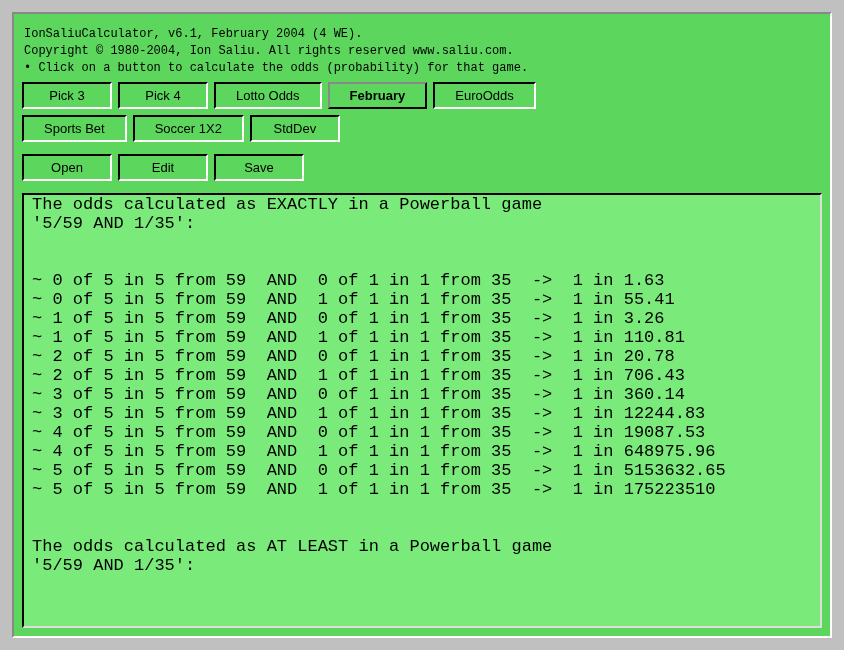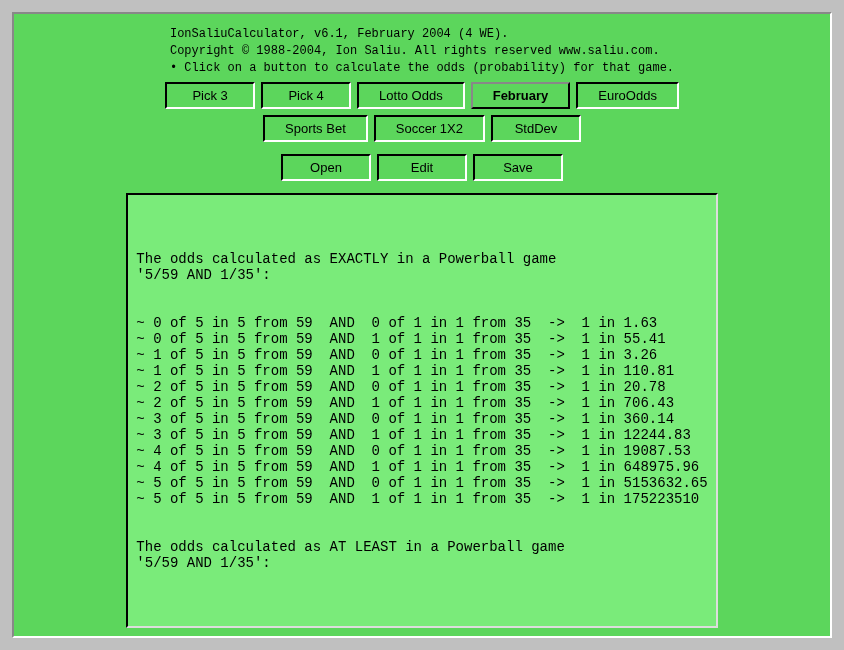--- a/index.html
+++ b/index.html
@@ -1,19 +1,18 @@
 <!DOCTYPE html>
 <html><head>
   <meta charset="utf-8">
   <style>
     * {
       box-sizing: border-box;
       margin: 0;
       padding: 0;
-      align-items: center;
     }
 
     body {
       width: 844px;
       height: 650px;
       background: #c0c0c0;
       font-family: 'Courier New', Courier, monospace;
       overflow: hidden;
     }
 
@@ -83,23 +82,23 @@
       border-bottom-color: #ddd;
       display: flex;
       overflow: hidden;
       margin-top: 6px;
     }
 
     .output-area {
       flex: 1;
       overflow-y: scroll;
       overflow-x: scroll;
-      padding: 20px 8px;
+      padding: 0 8px;
       font-family: 'Courier New', Courier, monospace;
-      font-size: 14px;
+      font-size: 17px;
       color: #000;
       white-space: pre;
       background: #7aeb7a;
     }
 
     .output-area::-webkit-scrollbar {
       width: 16px;
       height: 16px;
     }
 
@@ -111,21 +110,21 @@
       background: #a0a0a0;
       border: 1px solid #888;
     }
   </style>
 </head>
 <body>
 
 <div class="window">
   <div class="title-area">
     <div class="title-line">IonSaliuCalculator, v6.1, February 2004 (4 WE).</div>
-    <div class="title-line">Copyright © 1988-2004, Ion Saliu. All rights reserved www.saliu.com.</div>
+    <div class="title-line">Copyright © 1980-2004, Ion Saliu. All rights reserved www.saliu.com.</div>
     <div class="title-line">• Click on a button to calculate the odds (probability) for that game.</div>
   </div>
 
   <div class="button-row">
     <button class="calc-btn">Pick 3</button>
     <button class="calc-btn">Pick 4</button>
     <button class="calc-btn">Lotto Odds</button>
     <button class="calc-btn active">February</button>
     <button class="calc-btn">EuroOdds</button>
   </div>

